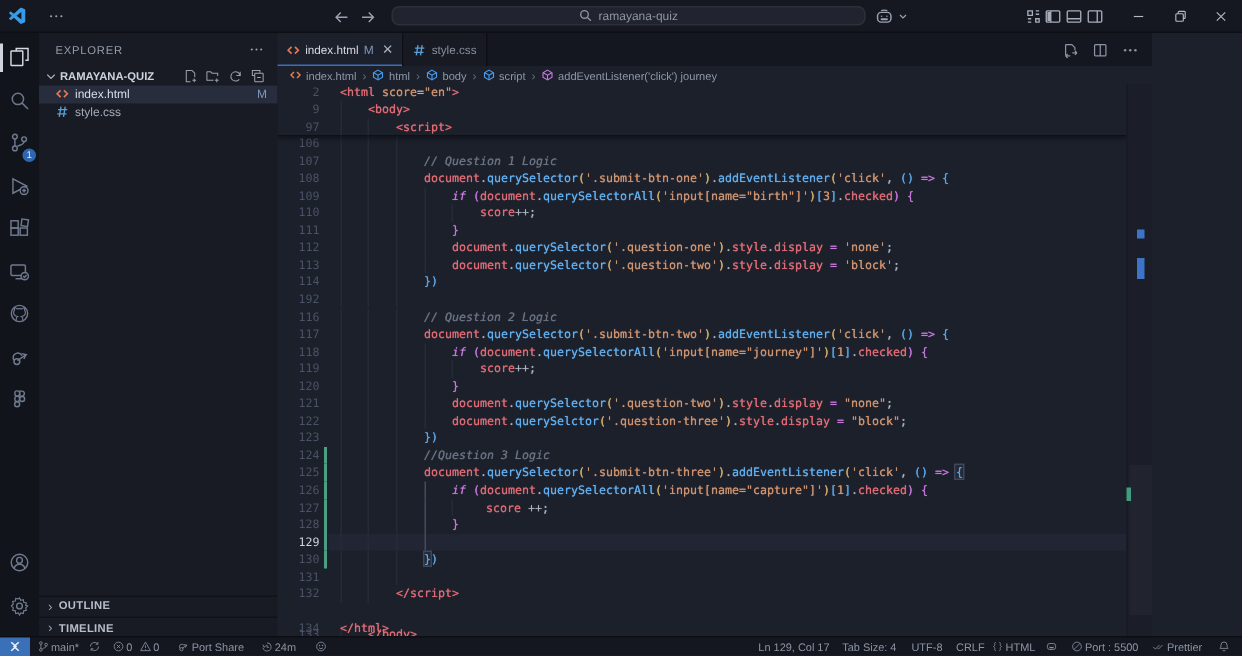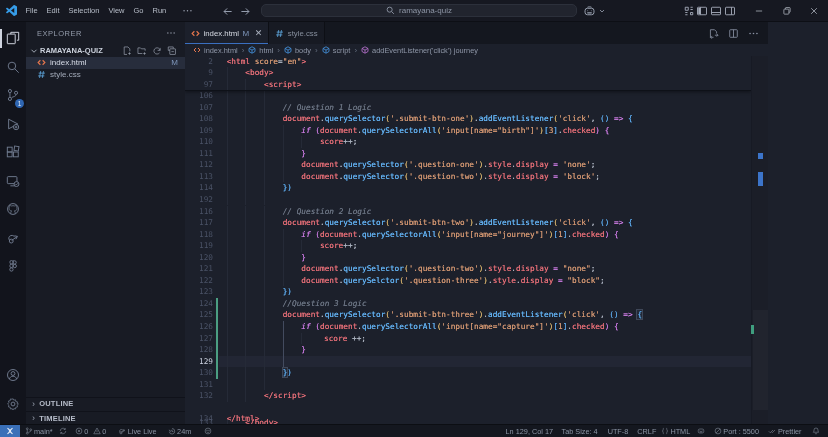--- a/index.html
+++ b/index.html
@@ -97,28 +97,20 @@
   .st-right { margin-left:auto; display:flex; align-items:center; }
   svg { display:block; }
 </style>
 </head>
 <body>
 
 <div class="titlebar">
   <svg class="tb-logo" viewBox="0 0 100 100">
     <path fill="#369ce8" d="M96.5 10.7 76 .8c-2.3-1.1-5-.6-6.8 1.2L29.9 38 12.7 25c-1.6-1.2-3.8-1.1-5.3.2L1.9 30.2c-1.8 1.6-1.8 4.5 0 6.1L16.8 50 1.9 63.7c-1.8 1.6-1.8 4.5 0 6.1l5.5 5c1.5 1.3 3.7 1.4 5.3.2L29.9 62l39.3 35.9c1.8 1.8 4.5 2.3 6.8 1.2l20.5-9.9c2.1-1 3.5-3.2 3.5-5.6V16.3c0-2.4-1.4-4.6-3.5-5.6zM75 72.6 45.2 50 75 27.4v45.2z"></path>
   </svg>
-  <div id="menus" style="display: flex;">
-      <span class="menu-item">File</span>
-      <span class="menu-item">Edit</span>
-      <span class="menu-item">Selection</span>
-      <span class="menu-item">View</span>
-      <span class="menu-item">Go</span>
-      <span class="menu-item">Run</span>
-    </div>
   <span class="tb-dots">
       <svg width="11" height="11" viewBox="0 0 16 16">
         <circle cx="3" cy="8.5" r="1.05" fill="#9aa1b0"></circle>
         <circle cx="8" cy="8.5" r="1.05" fill="#9aa1b0"></circle>
         <circle cx="13" cy="8.5" r="1.05" fill="#9aa1b0"></circle>
       </svg>
     </span>
   <div class="nav-arrows">
     <svg width="11" height="11" viewBox="0 0 16 16" fill="none" stroke="#99a1b2" stroke-width="1.4">
         <path d="M14 8H3M7.5 3.5 3 8l4.5 4.5"></path>
@@ -792,21 +784,21 @@
       </span>
       <span class="st-item" style="margin-left:12px">
         <span>
           <svg width="8" height="8" viewBox="0 0 16 16" fill="none" stroke="currentColor" stroke-width="1.1">
             <path d="M4 10.5C2.5 9 3 6 5.5 5.2 8 4.5 9.5 6 9.8 7"></path>
             <path d="M6.5 10.8 13 6.2l-3.4-.8"></path>
             <path d="M13 6.2l-1.7 3.2"></path>
             <circle cx="6" cy="11.5" r="2.2"></circle>
           </svg>
         </span>
-        <span>Live Live</span>
+        <span>Port Share</span>
       </span>
       <span class="st-item" style="margin-left:11px">
         <span>
           <svg width="8" height="8" viewBox="0 0 16 16" fill="none" stroke="currentColor" stroke-width="1.1">
             <path d="M8 3a5.5 5.5 0 1 1-5.4 6.6"></path>
             <path d="M2.5 5.5 4 9l3-2.2"></path>
             <path d="M8 5.5V9h2.8"></path>
           </svg>
         </span>
         <span>24m</span>

